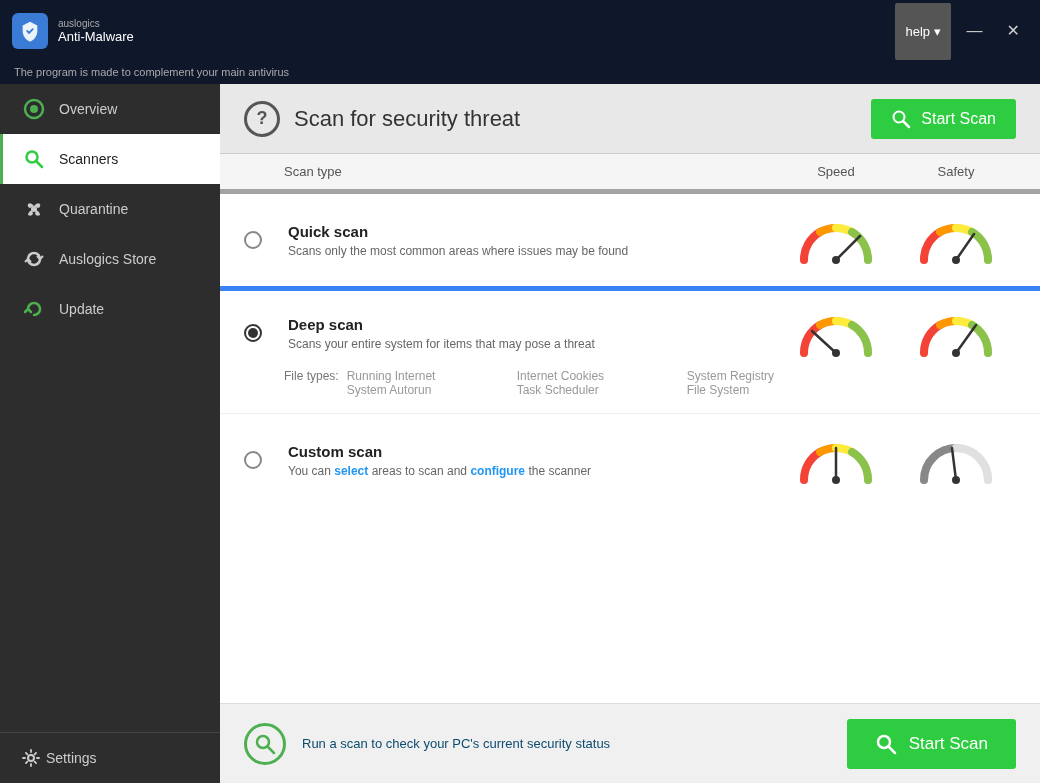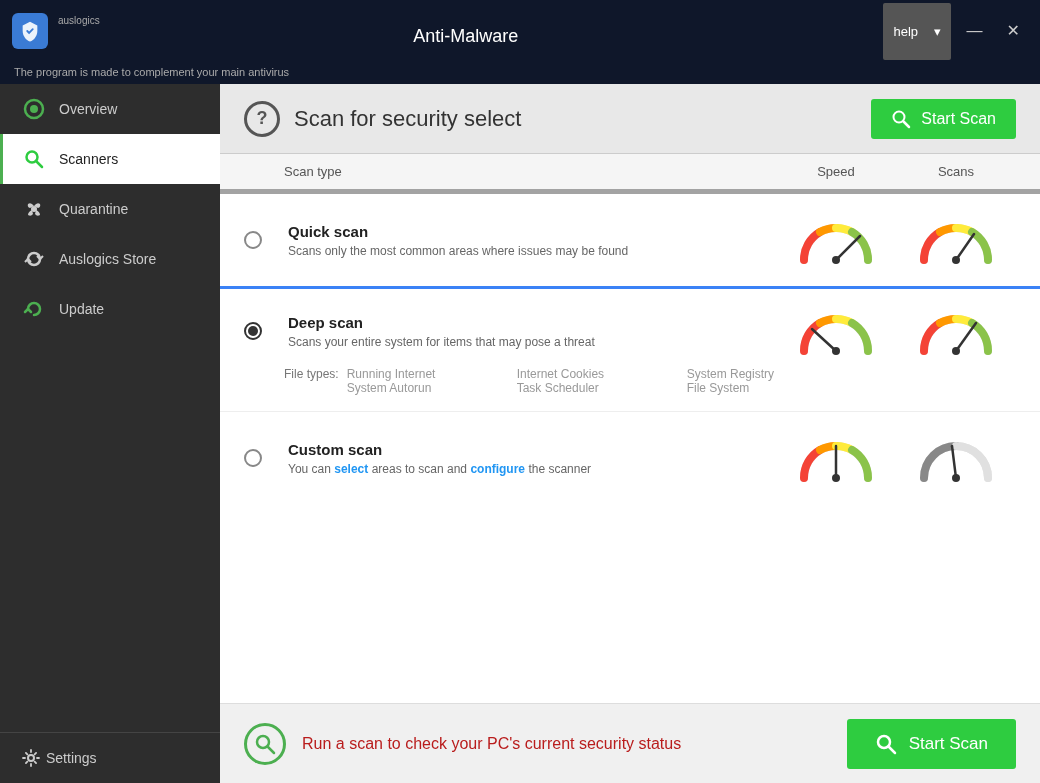--- a/index.html
+++ b/index.html
@@ -17,26 +17,26 @@
     .app-logo {
       width: 36px; height: 36px;
       background: #3a7bd5;
       border-radius: 6px;
       display: flex; align-items: center; justify-content: center;
       flex-shrink: 0;
     }
     .app-logo svg { width: 22px; height: 22px; }
     .app-title-block { display: flex; flex-direction: column; flex: 1; }
     .app-publisher { color: #aaa; font-size: 10px; }
-    .app-name { color: #fff; font-size: 18px; font-weight: 300; text-align: center; }
+    .app-name { color: #fff; font-size: 13px; font-weight: 300; }
     .titlebar-right { display: flex; align-items: center; gap: 8px; margin-left: auto; }
     .help-btn {
       background: #555; color: #fff; border: none; padding: 21px 10px;
       font-size: 13px; cursor: pointer; border-radius: 2px;
-      display: flex; align-items: center; gap: 16px;
+      display: flex; align-items: center; gap: 4px;
     }
     .win-btn {
       background: none; border: none; color: #ccc; font-size: 16px;
       cursor: pointer; padding: 2px 8px; line-height: 1;
     }
 
     
     .main-layout {
       display: flex;
       flex: 1;
@@ -138,21 +138,21 @@
       font-size: 13px;
       color: #555;
     }
     .table-header .col-speed { text-align: center; }
     .table-header .col-safety { text-align: center; }
 
     .scan-option {
       display: grid;
       grid-template-columns: 40px 1fr 120px 120px;
       padding: 18px 24px;
-      border-bottom: 3px solid #3b82f6;
+      border-bottom: 5px solid #3b82f6;
       align-items: center;
     }
     .scan-option:last-child { border-bottom: none; }
 
     .radio-custom {
       width: 18px; height: 18px;
       border: 2px solid #888;
       border-radius: 50%;
       cursor: pointer;
       display: flex; align-items: center; justify-content: center;
@@ -197,21 +197,21 @@
       display: flex; align-items: center; gap: 16px;
     }
     .scan-icon-circle {
       width: 42px; height: 42px;
       border: 3px solid #4caf50;
       border-radius: 50%;
       display: flex; align-items: center; justify-content: center;
       color: #4caf50;
       font-size: 18px;
     }
-    .bottom-scan-text { font-size: 16px; color: #b91c1c; }
+    .bottom-scan-text { font-size: 13px; color: #0c4a6e; }
     .start-scan-btn-bottom {
       background: #2ecc40;
       color: #fff;
       border: none;
       padding: 14px 28px;
       font-size: 17px;
       cursor: pointer;
       border-radius: 3px;
       display: flex; align-items: center; gap: 12px;
       font-weight: 500;
@@ -314,38 +314,38 @@
         <span>Settings</span>
       </div>
     </div>
   </div>
 
   <div class="content">
 
     <div class="content-header">
       <div class="content-header-left">
         <div class="question-icon">?</div>
-        <span class="content-title">Scan for security select</span>
+        <span class="content-title">Scan for security threat</span>
       </div>
       <button class="start-scan-btn-top">
         <svg width="20" height="20" viewBox="0 0 20 20">
           <circle cx="8" cy="8" r="5.5" stroke="white" stroke-width="2" fill="none"></circle>
           <line x1="12.5" y1="12.5" x2="18" y2="18" stroke="white" stroke-width="2.5" stroke-linecap="round"></line>
         </svg>
         <span>Start Scan</span>
       </button>
     </div>
 
     <div class="scan-body">
 
       <div class="table-header">
         <span></span>
         <span>Scan type</span>
         <span class="col-speed">Speed</span>
-        <span class="col-safety">Scans</span>
+        <span class="col-safety">Safety</span>
       </div>
 
       <div class="scan-option" style="padding-bottom: 22px; padding-top: 22px;">
         <div class="radio-custom"></div>
         <div class="scan-info">
           <div class="scan-name">Quick scan</div>
           <div class="scan-desc">Scans only the most common areas where issues may be found</div>
         </div>
         <div class="gauge-container">
           <svg class="gauge-svg" viewBox="0 0 80 48">

